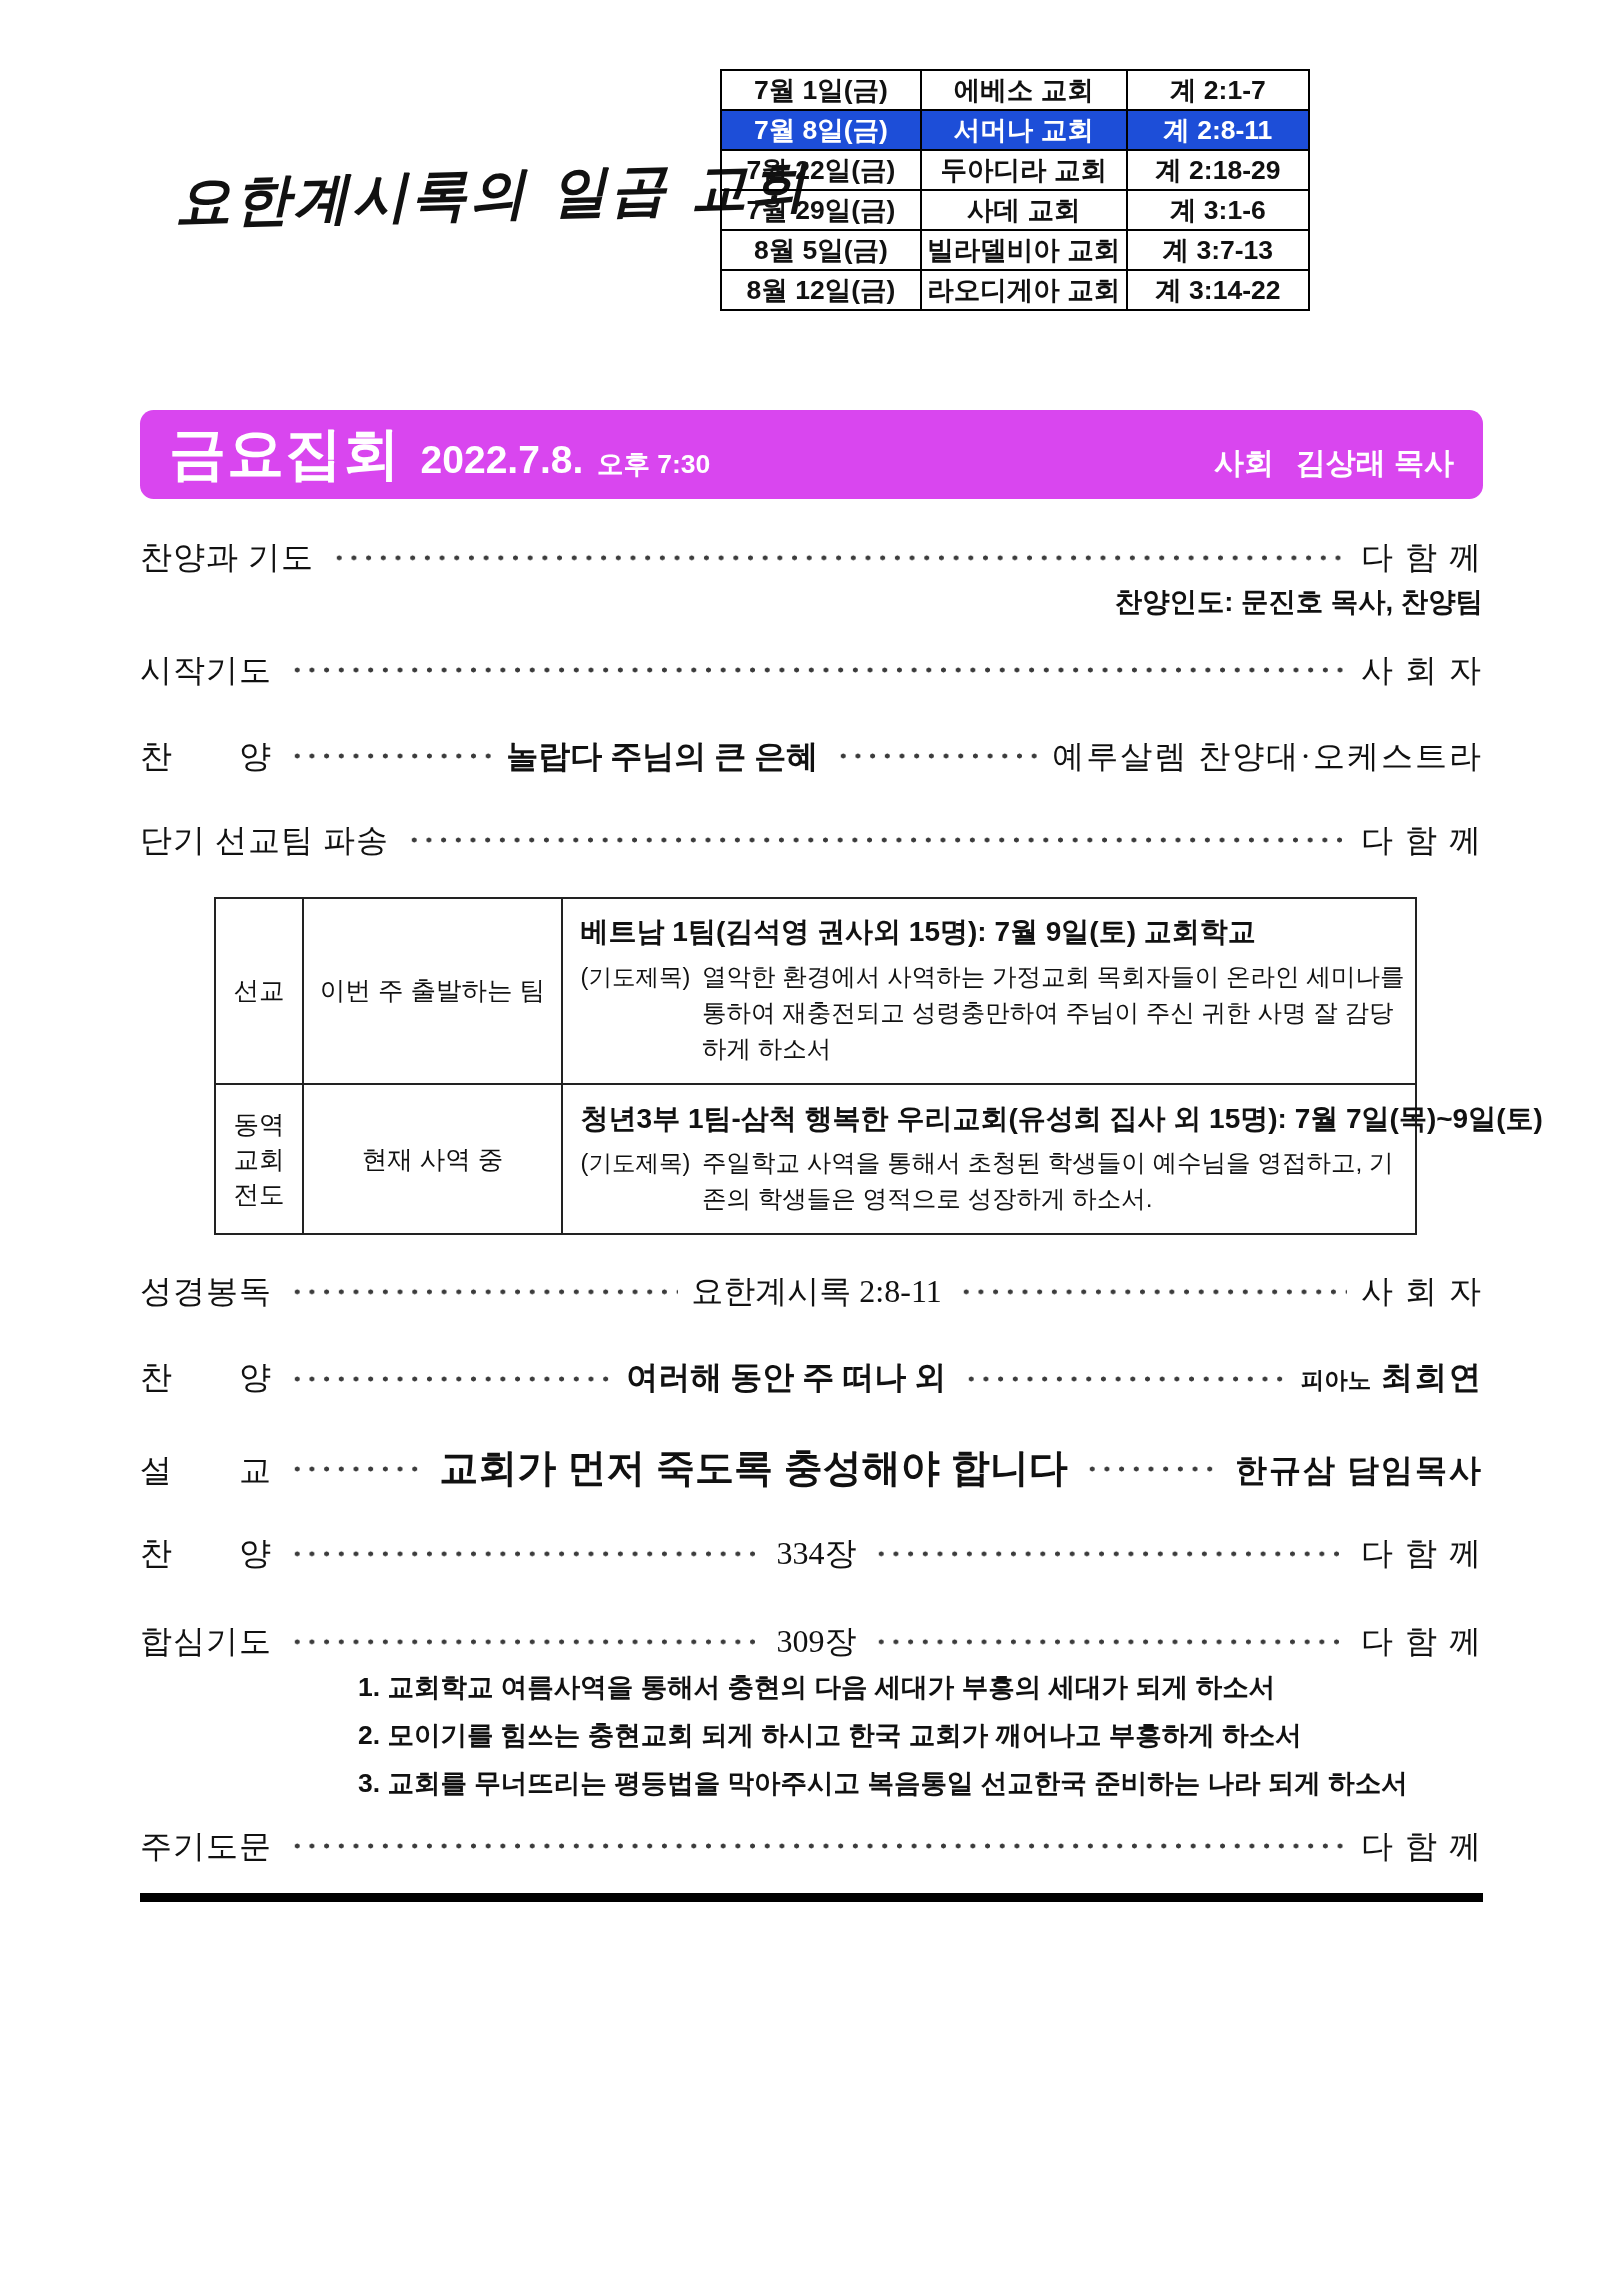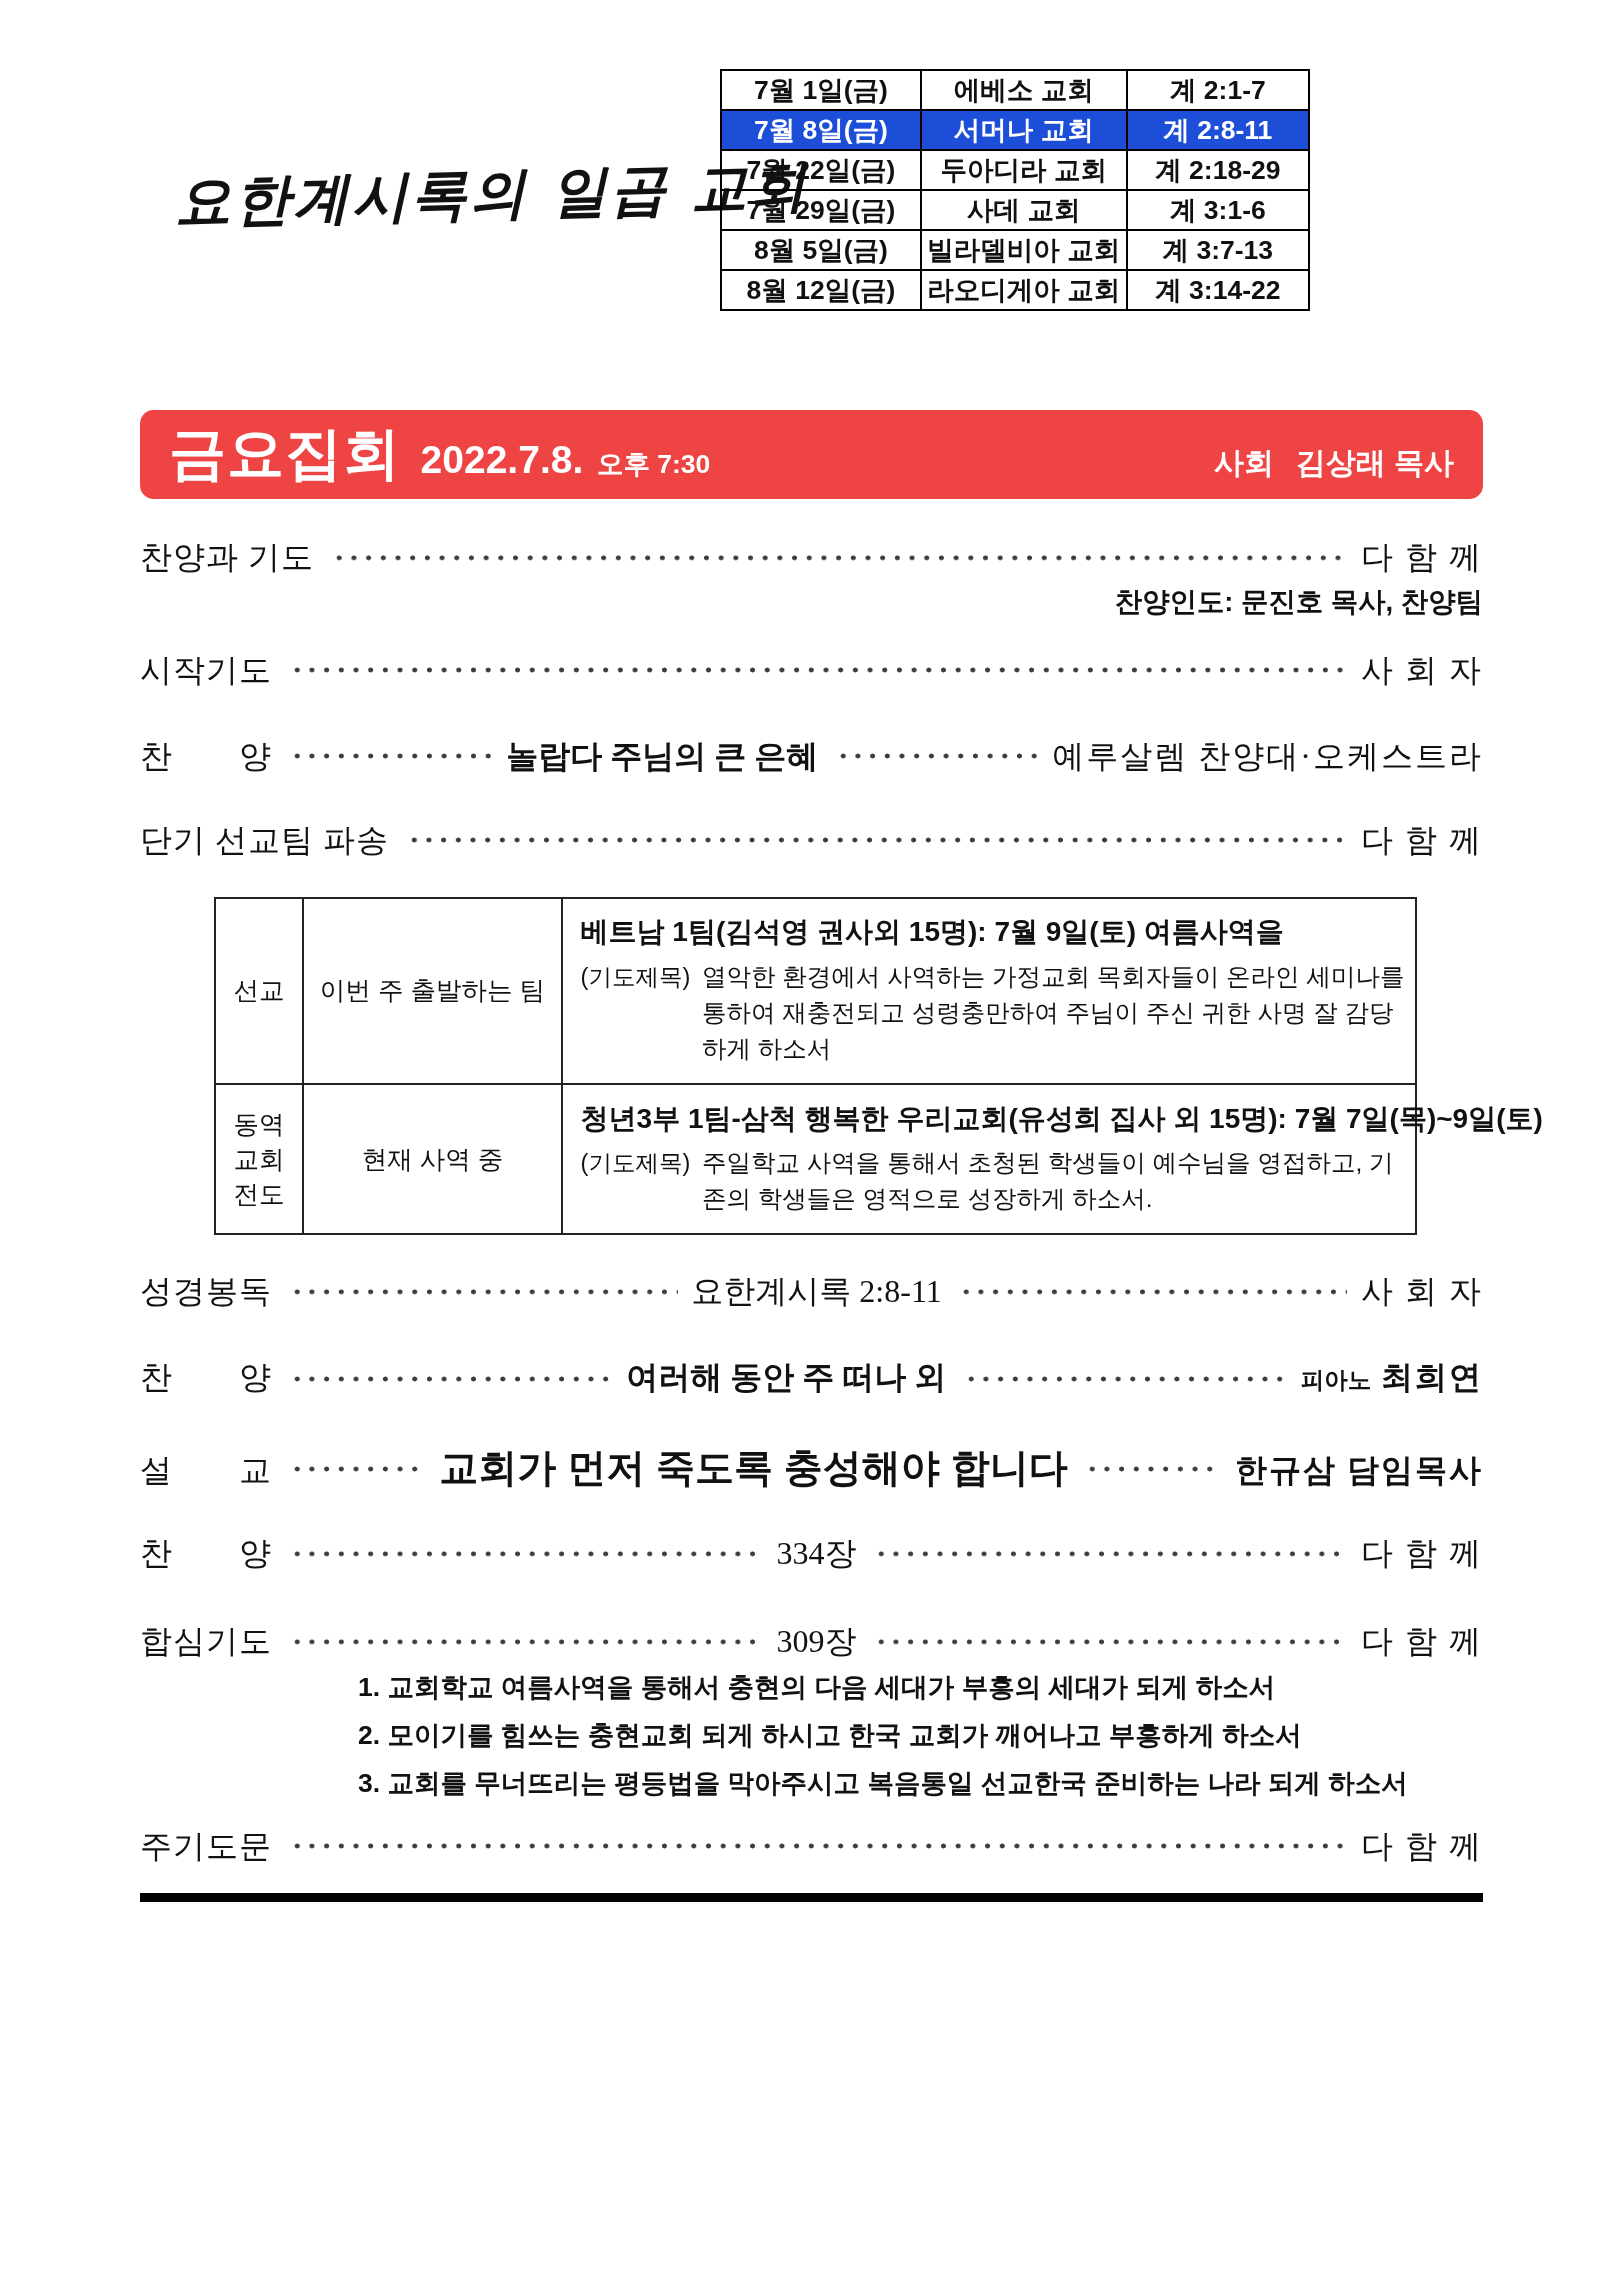--- a/index.html
+++ b/index.html
@@ -38,21 +38,21 @@
     padding: 0 3.9px; white-space: nowrap; overflow: hidden;
   }
   table.schedule col.c1 { width: 34%; }
   table.schedule col.c2 { width: 35%; }
   table.schedule col.c3 { width: 31%; }
   table.schedule tr.hl td { background: #1d4ed8; color: #fff; }
 
   
   .banner {
     height: 89px; border-radius: 13.7px;
-    background: #ef4444; color: #fff;
+    background: #d946ef; color: #fff;
     display: flex; align-items: baseline;
     padding: 0 29px; white-space: nowrap;
     line-height: 86px;
     font-family: "Liberation Sans", "DejaVu Sans", sans-serif;
   }
   .banner-title { font-size: 57px; font-weight: bold; letter-spacing: 1px; }
   .banner-date  { font-size: 39px; font-weight: bold; margin-left: 19.6px; }
   .banner-time  { font-size: 26.5px; font-weight: bold; margin-left: 13.7px; }
   .banner-mc    { margin-left: auto; font-size: 30px; font-weight: bold; }
   .banner-mc .mc-name { margin-left: 21.6px; }
@@ -225,21 +225,21 @@
         <colgroup>
             <col class="m1">
             <col class="m2">
             <col>
           </colgroup>
         <tbody>
           <tr class="r1">
             <td class="cell-cat">선교</td>
             <td class="cell-status">이번 주 출발하는 팀</td>
             <td class="cell-detail">
-              <div class="m-title">베트남 1팀(김석영 권사외 15명): 7월 9일(토) 여름사역을</div>
+              <div class="m-title">베트남 1팀(김석영 권사외 15명): 7월 9일(토) 교회학교</div>
               <div class="m-prayer">
                 <span class="p-label">(기도제목)</span>
                 <span class="p-text">열악한 환경에서 사역하는 가정교회 목회자들이 온라인 세미나를 통하여 재충전되고 성령충만하여 주님이 주신 귀한 사명 잘 감당하게 하소서</span>
               </div>
             </td>
           </tr>
           <tr class="r2">
             <td class="cell-cat">동역 교회 전도</td>
             <td class="cell-status">현재 사역 중</td>
             <td class="cell-detail">

